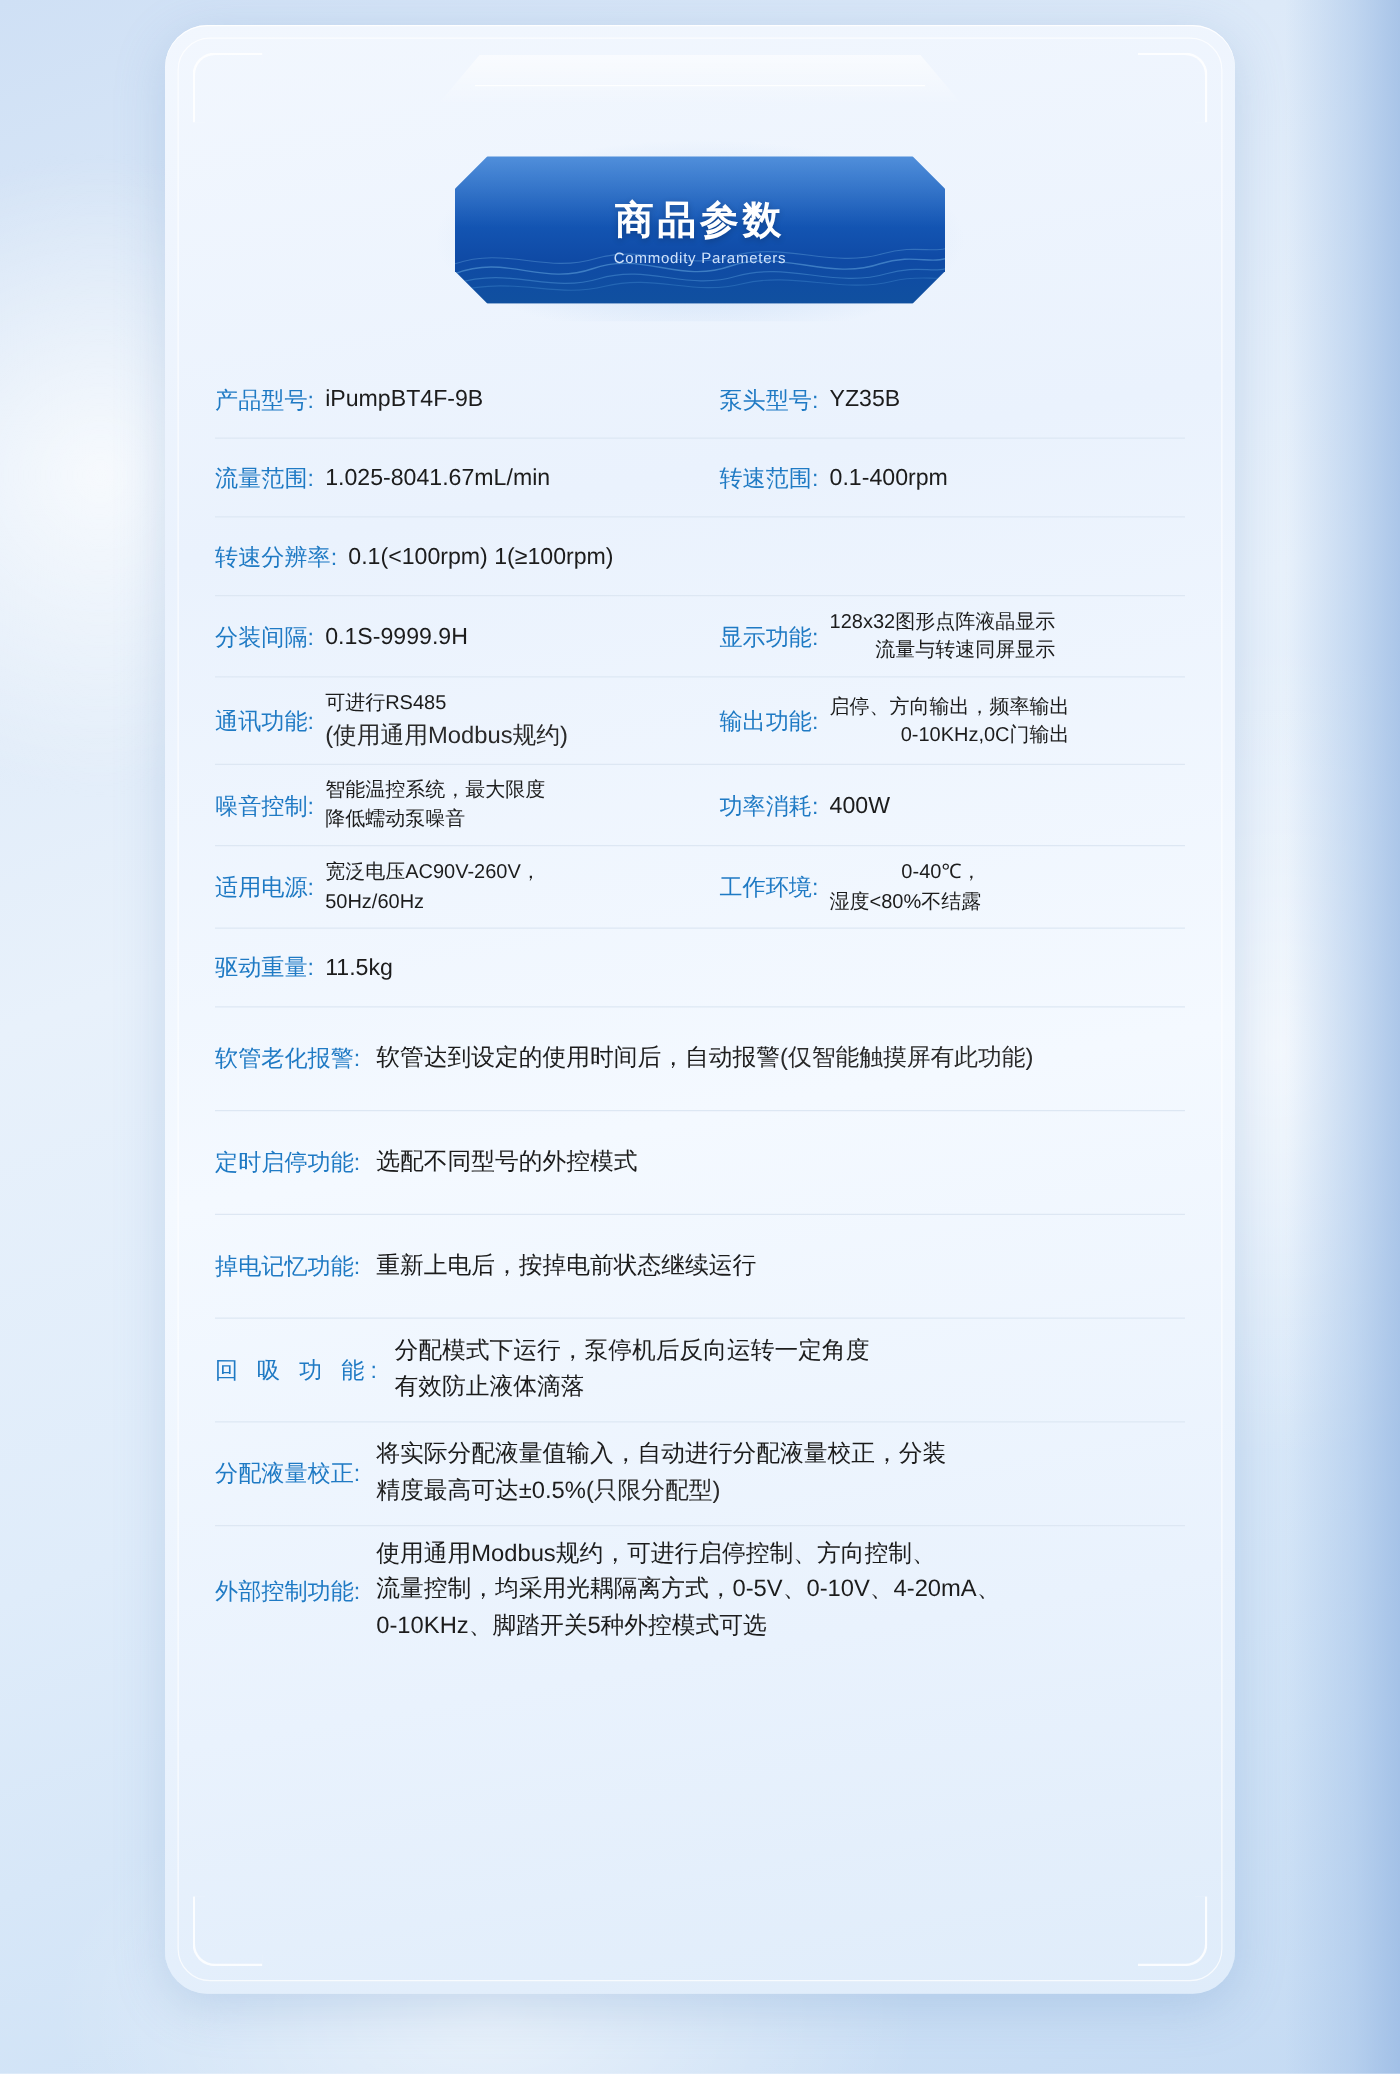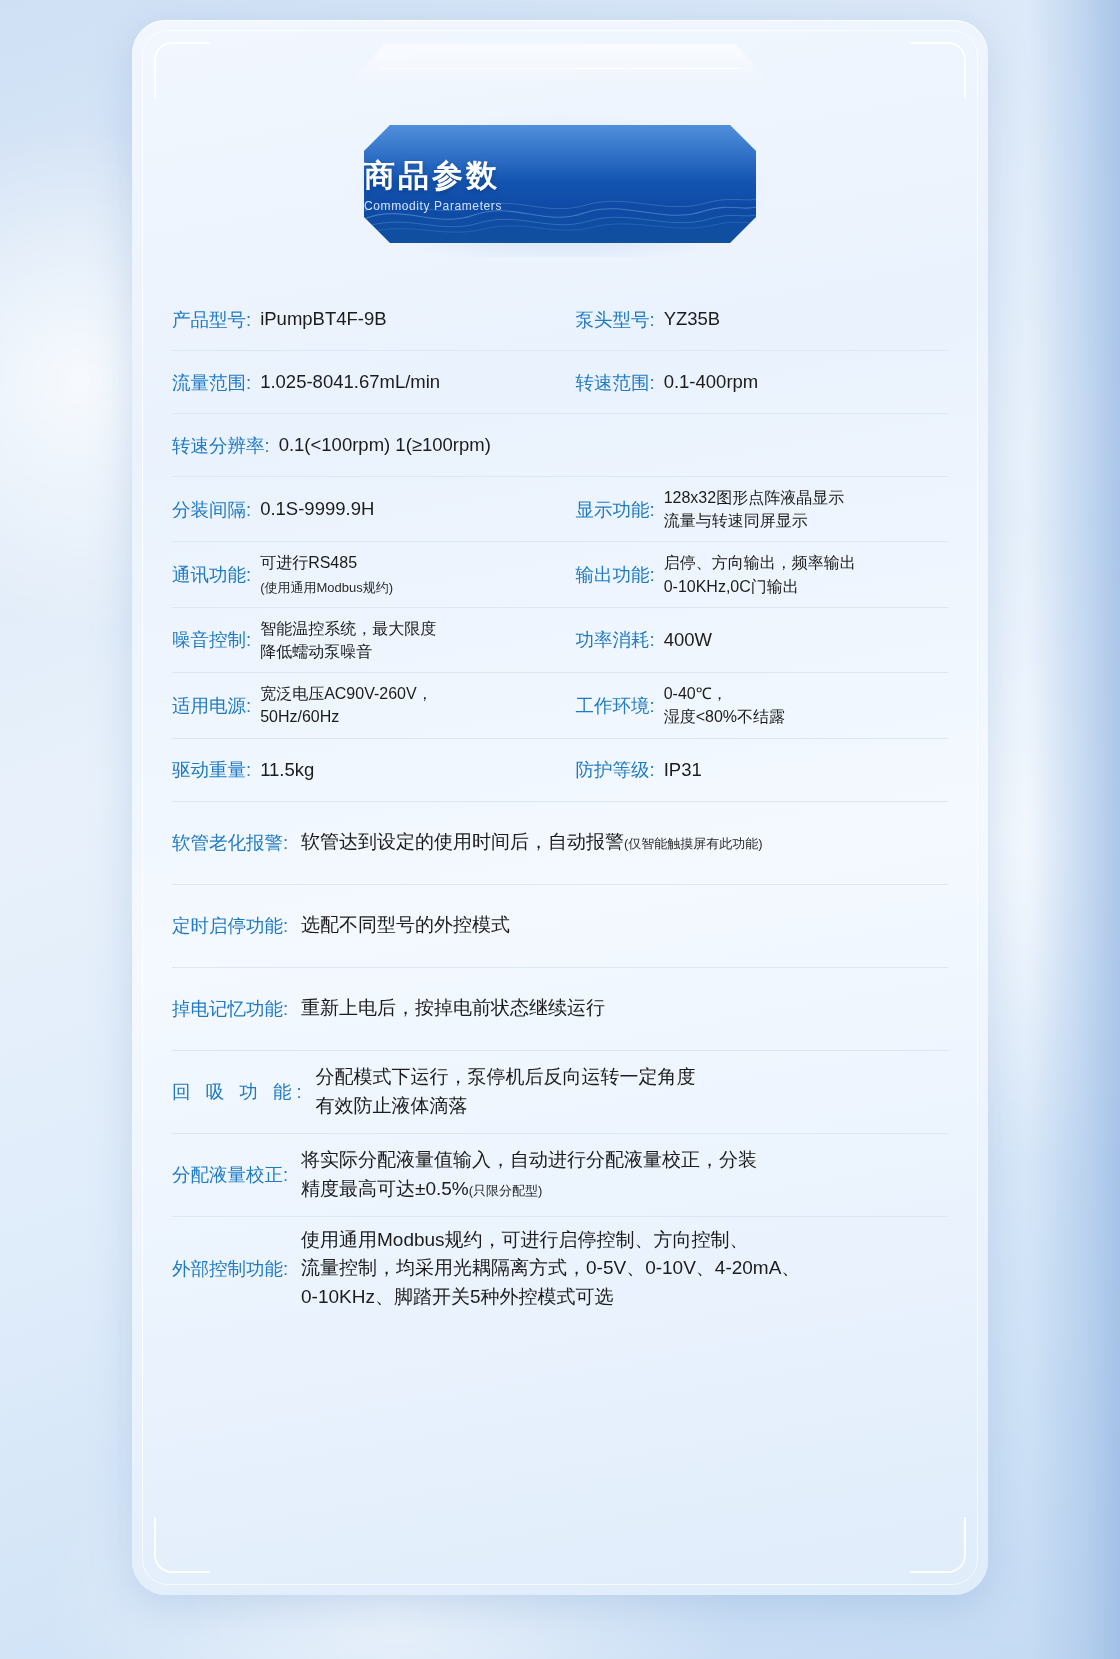--- a/index.html
+++ b/index.html
@@ -124,21 +124,21 @@
   .banner-waves {
     position: absolute;
     left: 0; right: 0; bottom: 6px; height: 52px;
     opacity: .55;
   }
   .banner-text {
     position: absolute;
     inset: 0;
     display: flex;
     flex-direction: column;
-    align-items: flex-start;
+    align-items: center;
     justify-content: center;
     gap: 2px;
   }
   .banner-cn {
     color: #ffffff;
     font-size: 31px;
     font-weight: bold;
     letter-spacing: 3px;
     text-shadow: 0 2px 5px rgba(0,0,0,0.22);
   }
@@ -176,30 +176,30 @@
     flex: 0 0 auto;
   }
   .label.sp { letter-spacing: 5px; }
   .value {
     color: #1c1c1c;
     font-size: 18.5px;
     margin-left: 9px;
   }
   .value.small { font-size: 16px; line-height: 1.45; }
   .value.multi { line-height: 1.45; }
-  .value .tiny { font-size: 13px; color: #2a2a2a; }
+  .value .tiny { font-size: 19px; color: #2a2a2a; }
 
   
   .wrow { min-height: 82px; }
   .wrow .label { font-size: 18.5px; }
   .wrow .value { font-size: 19px; line-height: 1.5; }
 
   
   .col-left { width: 52%; }
-  .col-right { width: 48%; }
+  .col-right { width: 48%; text-align: right; }
 
   .label-w { min-width: 120px; }
 </style>
 </head>
 <body>
 
 <div class="bg-glow-a"></div>
 <div class="bg-glow-b"></div>
 <div class="bg-glow-c"></div>
 <div class="bg-band"></div>
@@ -321,24 +321,20 @@
           <span>湿度&lt;80%不结露</span>
         </span>
       </div>
     </div>
 
     <div class="row">
       <div class="cell col-left">
         <span class="label">驱动重量:</span>
         <span class="value">11.5kg</span>
       </div>
-      <div class="cell col-right">
-        <span class="label">防护等级:</span>
-        <span class="value">IP31</span>
-      </div>
     </div>
 
     <div class="row wrow">
       <div class="cell full">
         <span class="label label-w">软管老化报警:</span>
         <span class="value">
           <span>软管达到设定的使用时间后，自动报警</span><span class="tiny">(仅智能触摸屏有此功能)</span>
         </span>
       </div>
     </div>

